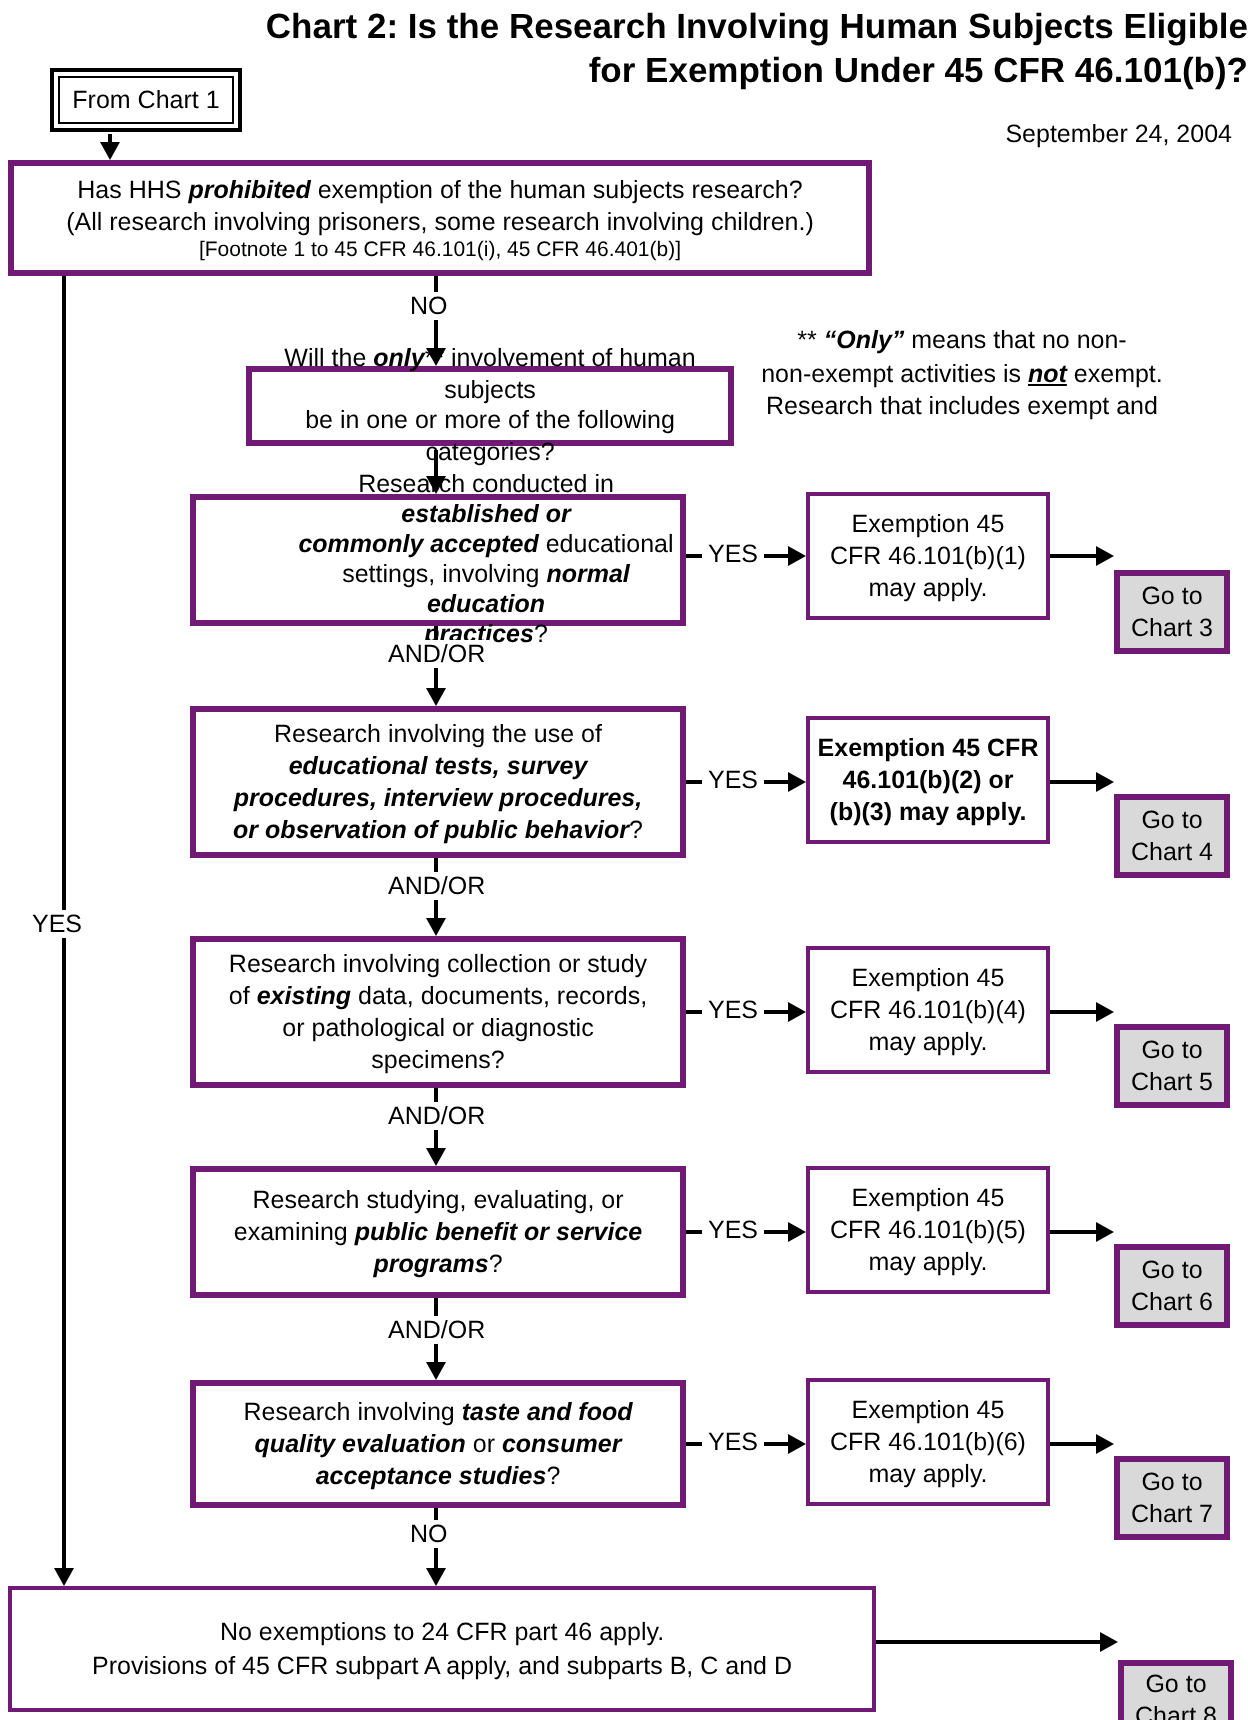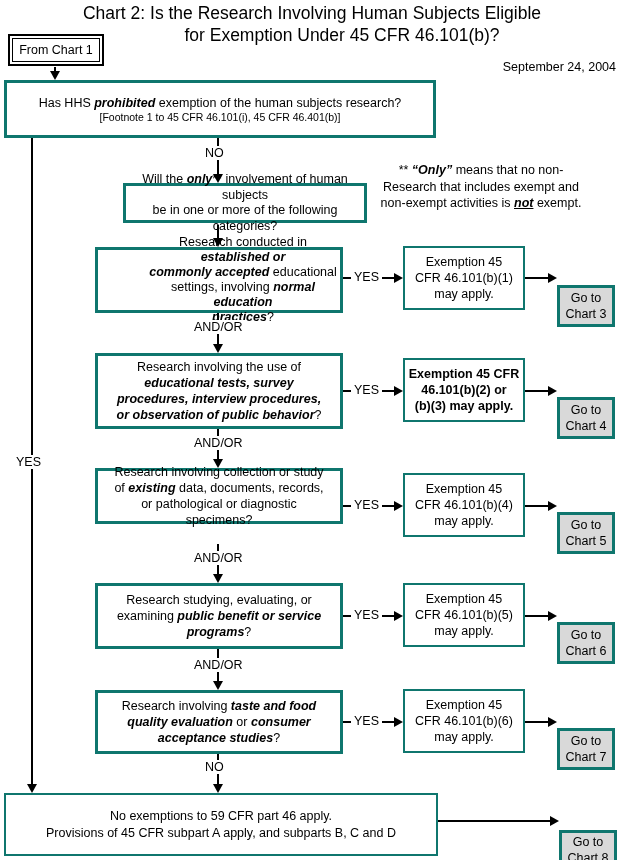--- a/index.html
+++ b/index.html
@@ -1,20 +1,20 @@
 <!DOCTYPE html>
 <html><head>
 <meta charset="utf-8">
 <style>
   * { margin:0; padding:0; box-sizing:border-box; }
   html,body { background:#fff; }
   #stage { position:relative; width:624px; height:860px; background:#fff;
            font-family:"Liberation Sans", sans-serif; color:#000; overflow:hidden; }
-  .title { position:absolute; font-weight:normal; font-size:17.5px; text-align:center; }
-  .box { position:absolute; border:2px solid #0f766e; background:#fff; display:flex;
+  .title { position:absolute; font-weight:bold; font-size:17.5px; text-align:right; }
+  .box { position:absolute; border:2px solid #701a75; background:#fff; display:flex;
          align-items:center; justify-content:center; text-align:center;
          font-size:12.5px; line-height:15.5px; }
   .thick { border-width:3px; }
   .txt { width:100%; text-align:center; }
   .goto { background:#d9d9d9; border-width:3px; line-height:16px;margin-top:28px; }
   .vline { position:absolute; width:2px; background:#000; }
   .hline { position:absolute; height:2px; background:#000; }
   .adown { position:absolute; width:0; height:0; border-left:5px solid transparent;
            border-right:5px solid transparent; border-top:9px solid #000; }
   .aright { position:absolute; width:0; height:0; border-top:5px solid transparent;
@@ -33,51 +33,52 @@
   .l17 { line-height:17px; }
 </style>
 </head>
 <body>
 
 <div id="stage">
 
   <div class="title" style="left:0;top:3px;width:624px;">Chart 2:  Is the Research Involving Human Subjects Eligible</div>
   <div class="title" style="left:60px;top:25px;width:564px;">for Exemption Under 45 CFR 46.101(b)?</div>
 
-  <div class="fromchart" style="left:12px;top:38px;width:88px;height:24px;">
+  <div class="fromchart" style="left:29px;top:38px;width:88px;height:24px;">
     <span>From Chart 1</span>
   </div>
   <div class="vline" style="left:54px;top:67px;height:7px;"></div>
   <div class="adown" style="left:50px;top:71px;"></div>
 
   <div class="date" style="left:420px;top:60px;width:196px;">September 24, 2004</div>
 
   <div class="box thick" style="left:4px;top:80px;width:432px;height:58px;">
     <div class="txt">
       <div class="l16"><span>Has HHS </span><span class="bi">prohibited</span><span> exemption of the human subjects research?</span></div>
+      <div class="l16">(All research involving prisoners, some research involving children.)</div>
       <div class="fn">[Footnote 1 to 45 CFR 46.101(i), 45 CFR 46.401(b)]</div>
     </div>
   </div>
 
   <div class="vline" style="left:31px;top:138px;height:646px;"></div>
   <div class="adown" style="left:27px;top:784px;"></div>
   <div class="lbl" style="left:13px;top:455px;">YES</div>
 
   <div class="vline" style="left:217px;top:138px;height:38px;"></div>
   <div class="adown" style="left:213px;top:174px;"></div>
   <div class="lbl" style="left:202px;top:146px;">NO</div>
 
   <div class="box thick" style="left:123px;top:183px;width:244px;height:40px;">
     <div class="txt"><span>Will the </span><span class="bi">only</span><span>** involvement of human subjects</span><br><span>be in one or more of the following categories?</span></div>
   </div>
 
   <div class="note" style="left:338px;top:162px;width:286px;">
     <div><span>** </span><span class="bi">“Only”</span><span> means that no non-</span></div>
+    <div><span>non-exempt activities is </span><span class="bi u">not</span><span> exempt.</span></div>
     <div>Research that includes exempt and</div>
-    <div><span>non-exempt activities is </span><span class="bi u">not</span><span> exempt.</span></div>
   </div>
 
   <div class="vline" style="left:217px;top:225px;height:14px;"></div>
   <div class="adown" style="left:213px;top:238px;"></div>
 
   <div class="box thick" style="left:95px;top:247px;width:248px;height:66px;">
     <div class="txt" style="line-height:15px;padding-left:48px;"><span>Research conducted in </span><span class="bi">established or</span><br><span class="bi">commonly accepted</span><span> educational</span><br><span>settings, involving </span><span class="bi">normal education</span><br><span class="bi">practices</span><span>?</span></div>
   </div>
   <div class="hline" style="left:343px;top:277px;width:51px;"></div>
   <div class="aright" style="left:394px;top:273px;"></div>
@@ -107,21 +108,21 @@
   <div class="hline" style="left:525px;top:390px;width:23px;"></div>
   <div class="aright" style="left:548px;top:386px;"></div>
   <div class="box goto" style="left:557px;top:369px;width:58px;height:42px;">
     <div class="txt"><span>Go to</span><br><span>Chart 4</span></div>
   </div>
 
   <div class="vline" style="left:217px;top:429px;height:31px;"></div>
   <div class="adown" style="left:213px;top:459px;"></div>
   <div class="lbl" style="left:191px;top:436px;">AND/OR</div>
 
-  <div class="box thick" style="left:95px;top:468px;width:248px;height:56px;justify-content:center;">
+  <div class="box thick" style="left:95px;top:468px;width:248px;height:76px;justify-content:center;">
     <div class="txt" style="line-height:16px;"><span>Research involving collection or study</span><br><span>of </span><span class="bi">existing</span><span> data, documents, records,</span><br><span>or pathological or diagnostic</span><br><span>specimens?</span></div>
   </div>
   <div class="hline" style="left:343px;top:505px;width:51px;"></div>
   <div class="aright" style="left:394px;top:501px;"></div>
   <div class="lbl" style="left:351px;top:498px;">YES</div>
   <div class="box" style="left:403px;top:473px;width:122px;height:64px;">
     <div class="txt l16"><span>Exemption 45</span><br><span>CFR 46.101(b)(4)</span><br><span>may apply.</span></div>
   </div>
   <div class="hline" style="left:525px;top:505px;width:23px;"></div>
   <div class="aright" style="left:548px;top:501px;"></div>
@@ -166,21 +167,21 @@
   <div class="box goto" style="left:557px;top:700px;width:58px;height:42px;">
     <div class="txt"><span>Go to</span><br><span>Chart 7</span></div>
   </div>
 
   <div class="vline" style="left:217px;top:754px;height:31px;"></div>
   <div class="adown" style="left:213px;top:784px;"></div>
   <div class="lbl" style="left:202px;top:760px;">NO</div>
 
   <div class="box" style="left:4px;top:793px;width:434px;height:63px;">
     <div class="txt l17">
-      <div>No exemptions to 59 CFR part 46 apply.</div>
+      <div>No exemptions to 24 CFR part 46 apply.</div>
       <div>Provisions of 45 CFR subpart A apply, and subparts B, C and D</div>
     </div>
   </div>
   <div class="hline" style="left:438px;top:820px;width:112px;"></div>
   <div class="aright" style="left:550px;top:816px;"></div>
   <div class="box goto" style="left:559px;top:802px;width:58px;height:40px;">
     <div class="txt"><span>Go to</span><br><span>Chart 8</span></div>
   </div>
 
 </div>

